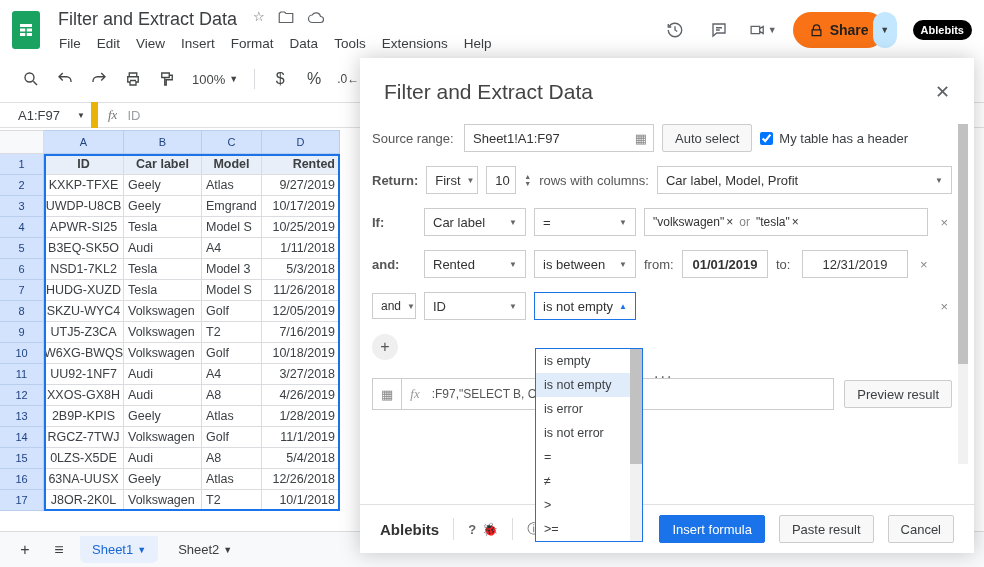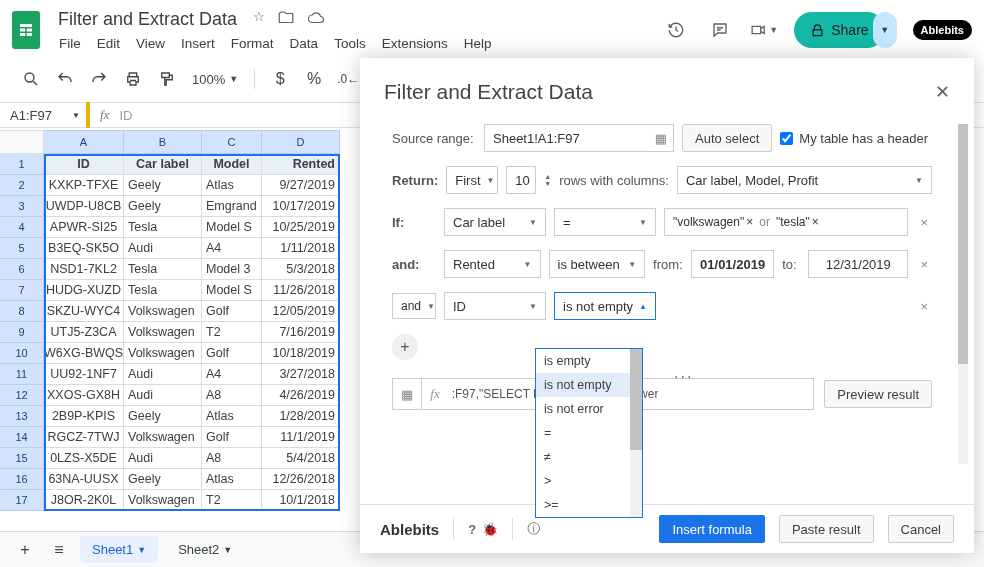--- a/index.html
+++ b/index.html
@@ -10,33 +10,33 @@
     .docs-icon { width: 28px; height: 38px; background: #1aa260; border-radius: 3px; display: flex; align-items: center; justify-content: center; margin-right: 12px; }
     .docs-icon svg { fill: #fff; }
     .title-area { flex: 1; }
     .title-row { display: flex; align-items: center; gap: 10px; }
     .doc-title { font-size: 18px; color: #3c4043; padding: 2px 6px; }
     .title-icons { display: flex; gap: 12px; color: #5f6368; }
     .menu-bar { display: flex; gap: 2px; margin-top: 2px; }
     .menu-item { font-size: 13.5px; color: #3c4043; padding: 2px 7px; cursor: pointer; }
     .header-right { display: flex; align-items: center; gap: 16px; }
     .header-right .ib { width: 28px; height: 28px; display: flex; align-items: center; justify-content: center; color: #5f6368; cursor: pointer; }
-    .share-btn { display: flex; align-items: center; gap: 6px; background: #14b8a6; border-radius: 30px; height: 36px; padding: 0 16px; font-size: 14px; font-weight: 400; color: #1f1f1f; cursor: pointer; }
+    .share-btn { display: flex; align-items: center; gap: 6px; background: #f97316; border-radius: 30px; height: 36px; padding: 0 16px; font-size: 14px; font-weight: 700; color: #1f1f1f; cursor: pointer; }
     .share-caret { display:flex; align-items:center; justify-content:center; width: 24px; height: 36px; border-radius: 30px; background: #c2e7ff; margin-left: -12px; cursor: pointer; }
     .ablebits-badge { background: #000; color: #fff; border-radius: 14px; padding: 4px 8px; font-size: 11px; font-weight: 600; }
 
     
     .toolbar { height: 38px; display: flex; align-items: center; gap: 8px; padding: 0 10px; border-radius: 24px; margin: 0 8px; color: #444746; }
     .tb-btn { width: 26px; height: 26px; display: flex; align-items: center; justify-content: center; cursor: pointer; font-size: 16px; }
     .tb-sep { width: 1px; height: 20px; background: #d8dade; margin: 0 4px;}
     .tb-text { font-size: 13px; padding: 0 4px; cursor: pointer; display:flex; align-items:center; gap:4px;}
 
     
     .fx-bar { height: 26px; display: flex; align-items: center; border-top: 1px solid #e0e0e0; border-bottom: 1px solid #e0e0e0; margin-top:4px; }
-    .name-box { width: 90px; height: 26px; font-size: 13px; color: #3c4043; padding-left: 10px; display:flex; align-items: center; border-right: 4px solid #eab308; }
+    .name-box { width: 90px; height: 26px; font-size: 13px; color: #3c4043; padding-left: 10px; display:flex; align-items: center; border-right: 7px solid #eab308; margin-left: 8px; }
     .fx-label { font-style: italic; color: #777; font-family: serif; margin: 0 10px; }
     .fx-content { color: #9aa0a6; }
 
     
     .sheet { position: absolute; left: 0; top: 130px; width: 360px; }
     .corner { width: 44px; height: 24px; background: #f8f9fa; border: 1px solid #dadce0; border-left: none; }
     .colhdr-row { display: flex; }
     .colhdr { height: 24px; background: #d3e3fd; border-right: 1px solid #b9cdec; border-bottom: 1px solid #b9cdec; border-top: 1px solid #b9cdec; display: flex; align-items: center; justify-content: center; font-size: 11px; color: #1f4281; }
     .colhdr.A { width: 80px; }
     .colhdr.B { width: 78px; }
@@ -55,21 +55,21 @@
     
     .sheet-tabs { position: absolute; left: 0; bottom: 0; width: 100%; height: 36px; border-top: 1px solid #dadce0; display: flex; align-items: center; gap: 8px; padding: 0 12px; background: #f8f9fa; }
     .sheet-tab { padding: 6px 12px; border-radius: 0 0 6px 6px; font-size: 13px; color: #3c4043; display:flex; align-items:center; gap:4px; cursor: pointer; }
     .sheet-tab.active { background: #e8f0fe; color: #1967d2; font-weight: 500; }
 
     
     .panel { position: absolute; left: 360px; top: 58px; width: 614px; height: 495px; background: #fff; box-shadow: 0 0 20px rgba(0,0,0,0.22); display:flex; flex-direction: column; }
     .panel-hdr { padding: 22px 24px 10px 24px; display: flex; align-items: center; }
     .panel-title { font-size: 21px; color: #444; font-weight: 400; flex: 1; }
     .panel-close { cursor: pointer; color: #5f6368; font-size: 18px; }
-    .panel-body { padding: 10px 32px; flex: 1; overflow: visible; border-right: 10px solid transparent; }
+    .panel-body { padding: 10px 12px; flex: 1; overflow: visible; border-right: 10px solid transparent; }
     .scrollbar-r { position:absolute; right: 6px; top: 66px; width: 10px; height: 340px; background: #f1f1f1; }
     .scrollbar-r::after { content:""; position:absolute; left:0; top:0; width: 10px; height: 240px; background:#c1c1c1; }
 
     .form-row { display: flex; align-items: center; margin-bottom: 14px; gap: 8px; }
     .form-label { font-size: 13px; color: #555; min-width: 74px; }
     .form-label.narrow { min-width: 44px; font-weight: bold; }
     .input { border: 1px solid #ccc; background: #fff; height: 28px; font-size: 13px; padding: 0 8px; display:flex; align-items: center; color: #333; }
     .select { border: 1px solid #ccc; background: #fff; height: 28px; font-size: 13px; padding: 0 8px; display:flex; align-items: center; gap: 6px; color: #333; cursor: pointer; position: relative; }
     .select .caret { font-size: 8px; color: #666; margin-left:auto; }
     .btn { border: 1px solid #ccc; background: #f8f8f8; height: 28px; font-size: 13px; padding: 0 12px; cursor: pointer; display:flex; align-items:center; border-radius: 2px; }
@@ -463,20 +463,21 @@
         <div class="gicon">▦</div>
         <div class="fxicon">fx</div>
         <div class="ftext">:F97,"SELECT B, C, F WHERE ((lower</div>
       </div>
       <div class="btn">Preview result</div>
     </div>
 
     <div class="dropdown-list">
       <div class="opt">is empty</div>
       <div class="opt sel">is not empty</div>
+      <div class="opt">is error</div>
       <div class="opt">is not error</div>
       <div class="opt">=</div>
       <div class="opt">≠</div>
       <div class="opt">&gt;</div>
       <div class="opt">&gt;=</div>
       <div class="dropdown-scroll"></div>
     </div>
 
   </div>
 

